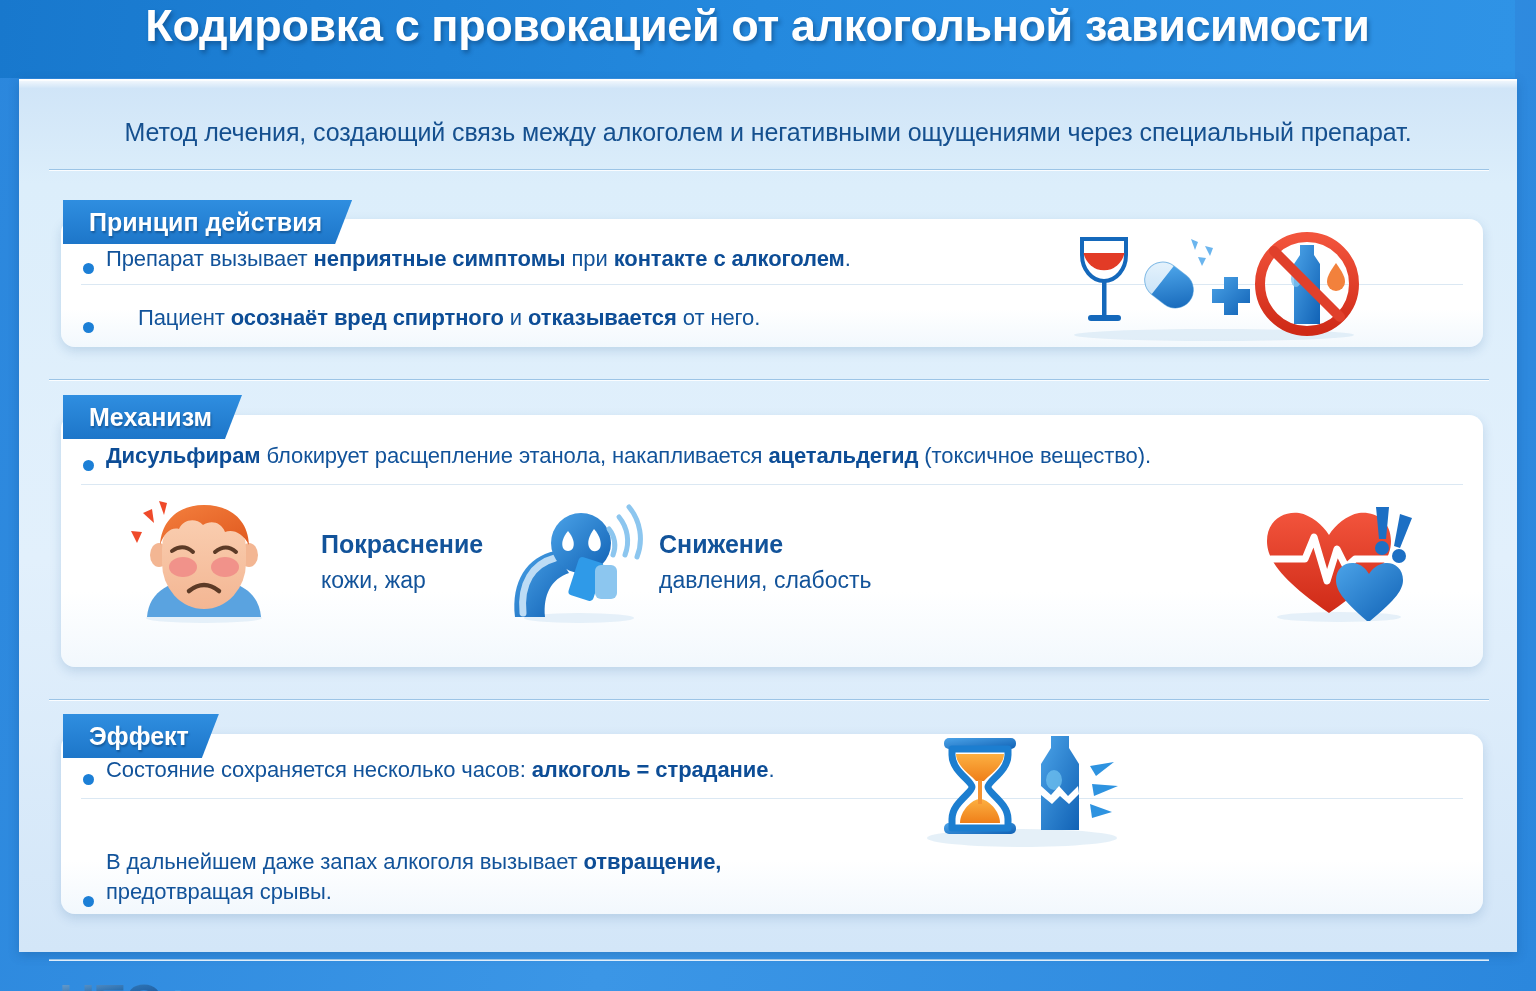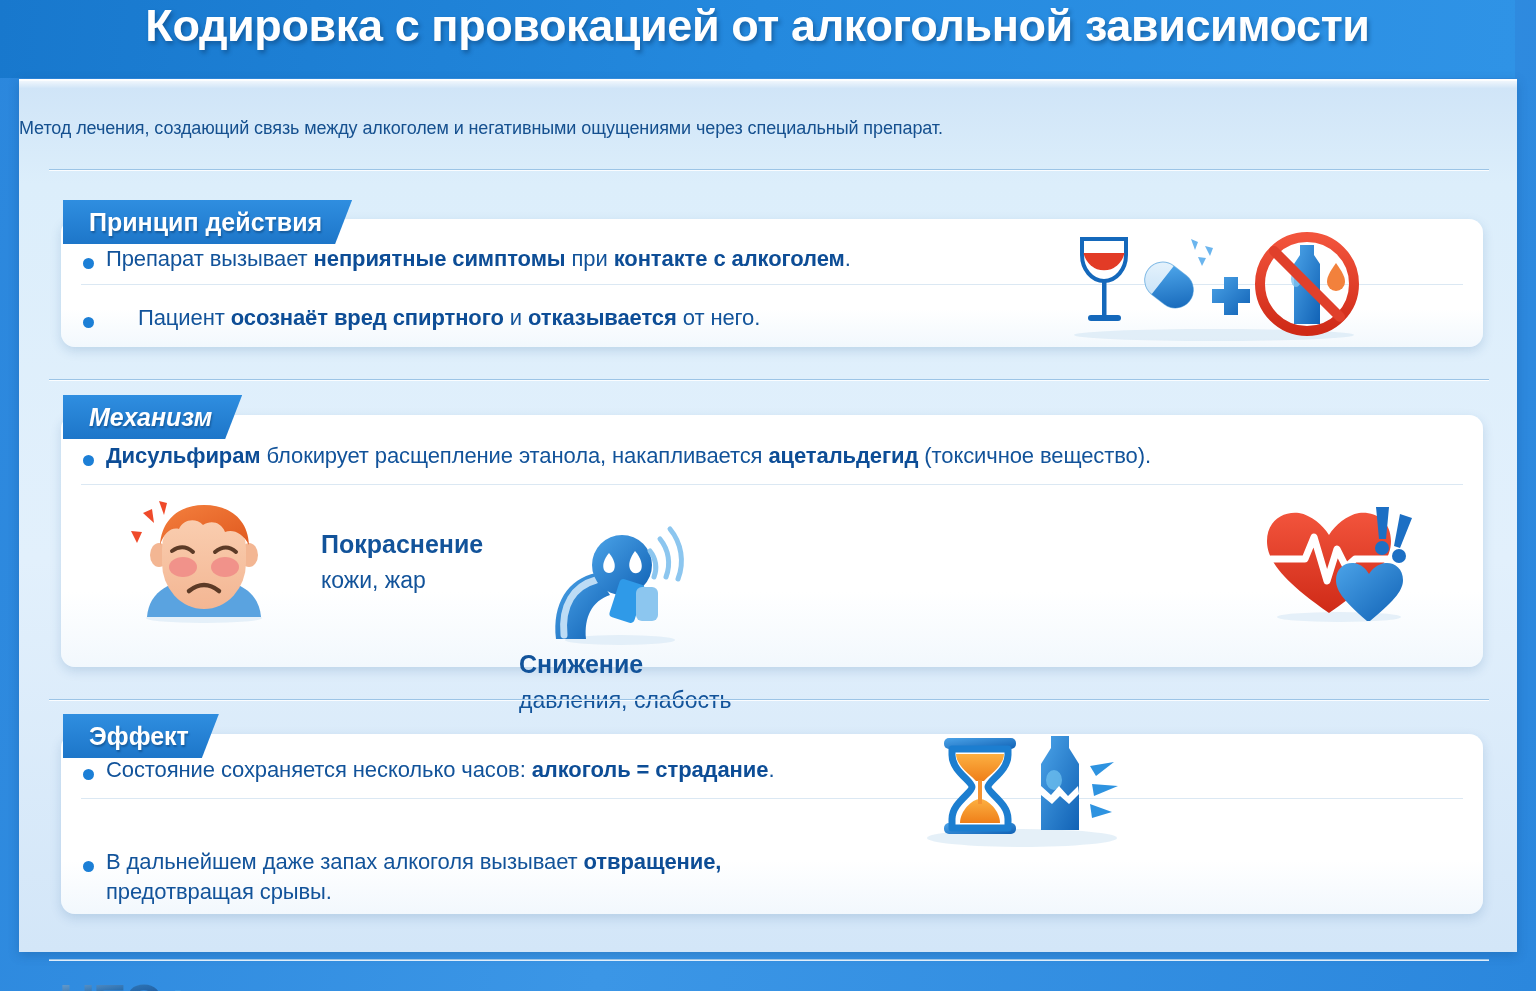--- a/index.html
+++ b/index.html
@@ -50,22 +50,23 @@
     left: 0; top: 0;
     width: 100%;
     height: 9px;
     background: linear-gradient(180deg, rgba(255,255,255,0.85), rgba(255,255,255,0.05));
   }
   .intro {
     position: absolute;
     left: 0;
     top: 39px;
     width: 100%;
+    text-align: center;
     color: #15508f;
-    font-size: 18px;
+    font-size: 25px;
     letter-spacing: -0.1px;
   }
   .rule {
     position: absolute;
     height: 0;
     border-top: 1.4px solid #9cc4e6;
     box-shadow: 0 1px 0 rgba(255,255,255,0.85);
   }
   
   .tag {
@@ -94,21 +95,21 @@
     box-shadow: 0 4px 11px rgba(24,82,140,0.17);
   }
   .card-divider {
     position: absolute;
     height: 0;
     border-top: 1px solid #dbe8f3;
   }
   .bullet-row {
     position: absolute;
     display: flex;
-    align-items: center;
+    align-items: flex-end;
   }
   .dot {
     width: 11px;
     height: 11px;
     border-radius: 50%;
     background: #1c7fd6;
     margin-top: 9px;
     margin-right: 12px;
     flex: 0 0 auto;
   }
@@ -241,21 +242,21 @@
           <path d="M236 18 h14 v10 l6 9 v60 h-26 v-60 l6 -9 z" fill="url(#g-blue)"></path>
           <ellipse cx="232" cy="52" rx="5" ry="8" fill="#7fc3f0" opacity="0.8"></ellipse>
           <path d="M272 36 c7 10 9 14 9 19 a9 9 0 0 1 -18 0 c0 -5 2 -9 9 -19 z" fill="#f2813c"></path>
           <line x1="210" y1="24" x2="276" y2="90" stroke="#e0402b" stroke-width="10" stroke-linecap="round"></line>
         </g>
       </svg>
     </div>
 
     <div class="rule" style="left:30px; top:300px; width:1440px;"></div>
 
-    <div class="tag" style="left:44px; top:303px;font-style:italic;">Механизм</div>
+    <div class="tag" style="left:44px; top:303px;">Механизм</div>
 
     <div class="card" style="left:42px; top:336px; width:1422px; height:252px;"></div>
 
     <div class="bullet-row" style="left:64px; top:362px; width:1340px;">
       <span class="dot"></span>
       <span class="btext">
         <b>Дисульфирам</b><span> блокирует расщепление этанола, накапливается </span><b>ацетальдегид</b><span> (токсичное вещество).</span>
       </span>
     </div>
 
@@ -289,21 +290,21 @@
             <path d="M2 32 l11 1 -5 11 z"></path>
             <path d="M30 2 l8 2 -3 12 z"></path>
         </g>
       </svg>
       <div class="sym-label">
         <span class="l1">Покраснение</span>
         <span class="l2">кожи, жар</span>
       </div>
     </div>
 
-    <div class="symptom" style="left:490px; top:442px;flex-direction:column;">
+    <div class="symptom" style="left:490px; top:420px;">
       <svg width="140" height="125" viewBox="0 0 140 125">
         <ellipse cx="70" cy="119" rx="55" ry="5" fill="#cfe3f3" opacity="0.5"></ellipse>
         <path d="M6 118 c-4 -36 12 -60 40 -66 l14 22 c-18 6 -26 22 -24 44 z" fill="url(#g-blue)"></path>
         <path d="M14 114 c-3 -30 10 -49 32 -55" fill="none" stroke="#bddcf5" stroke-width="7" stroke-linecap="round"></path>
         <circle cx="72" cy="44" r="30" fill="url(#g-blue)"></circle>
         <path d="M59 32 c5 6 7 12 5 17 c-2 4 -8 4 -10 0 c-2 -5 0 -11 5 -17 z" fill="#ffffff"></path>
         <path d="M85 30 c6 7 8 14 6 19 c-3 5 -9 4 -11 -1 c-2 -5 0 -11 5 -18 z" fill="#ffffff"></path>
         <rect x="64" y="60" width="26" height="40" rx="4" fill="#2f9ae8" transform="rotate(18 77 80)"></rect>
         <rect x="86" y="66" width="22" height="34" rx="6" fill="#8cc6ef"></rect>
         <g fill="none" stroke="#8cc6ef" stroke-width="5" stroke-linecap="round">

